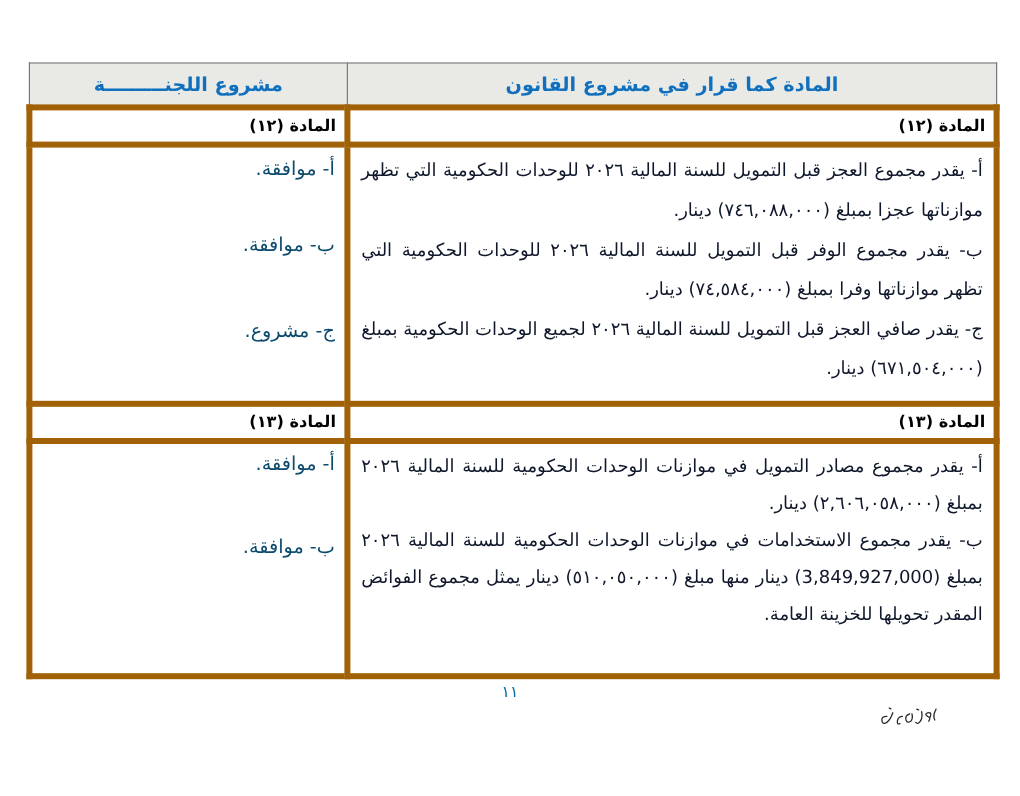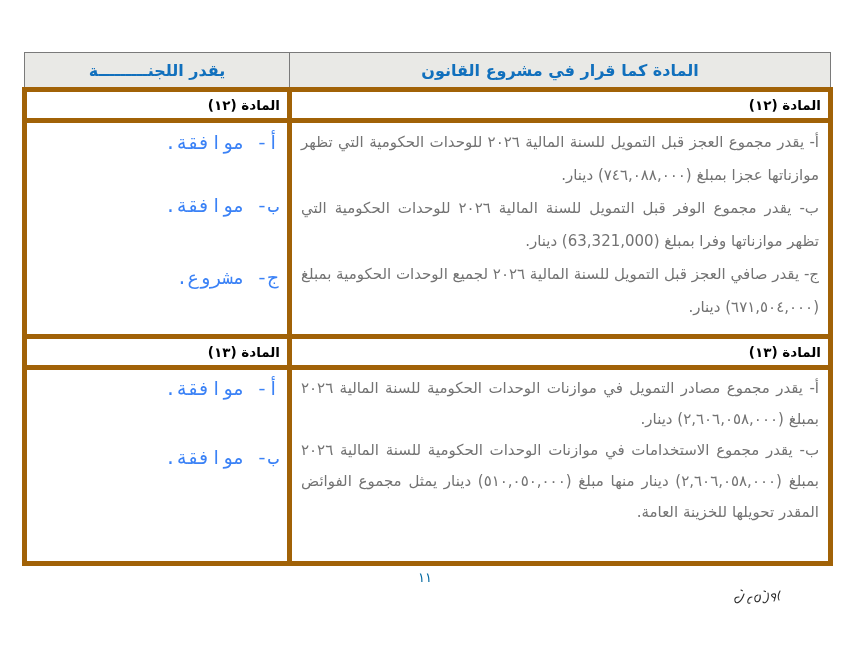--- a/index.html
+++ b/index.html
@@ -48,34 +48,33 @@
   }
   .content-row td{vertical-align:top;}
   .content-row.row-12 td{height:208px;}
   .content-row.row-13 td{height:188px;}
   .article-cell{
     padding:3px 9px 0 9px !important;
   }
   .article-cell p{
     margin:0;
     font-size:15px;
-    color:#737373;
+    color:#0f172a;
     text-align:justify;
     text-align-last:right;
     line-height:33px;
   }
   .row-13 .article-cell p{line-height:31px;}
   .decision-cell{position:relative;}
   .decision-item{
     position:absolute;
     right:8px;
-    font-size:19px;
-    color:#3b82f6;
+    font-size:16px;
+    color:#0c4a6e;
     white-space:nowrap;
-    font-family:Liberation Mono, monospace;
   }
   .d12-a{top:8px;}
   .d12-b{top:71px;}
   .d12-c{top:143px;}
   .d13-a{top:7px;}
   .d13-b{top:76px;}
   .page-number{
     position:absolute;
     left:0;right:0;
     top:570px;
@@ -96,50 +95,50 @@
 
   <table class="doc-table">
     <colgroup>
         <col class="col-article">
         <col class="col-decision">
       </colgroup>
 
     <tbody>
         <tr class="header-row">
       <th>المادة كما قرار في مشروع القانون</th>
-      <th>يقدر اللجنـــــــــة</th>
+      <th>مشروع اللجنـــــــــة</th>
     </tr>
 
     <tr class="label-row">
       <td>المادة (١٢)</td>
       <td>المادة (١٢)</td>
     </tr>
 
     <tr class="content-row row-12">
       <td class="article-cell">
         <p>أ- يقدر مجموع العجز قبل التمويل للسنة المالية ٢٠٢٦ للوحدات الحكومية التي تظهر موازناتها عجزا بمبلغ (٧٤٦,٠٨٨,٠٠٠) دينار.</p>
-        <p>ب- يقدر مجموع الوفر قبل التمويل للسنة المالية ٢٠٢٦ للوحدات الحكومية التي تظهر موازناتها وفرا بمبلغ (63,321,000) دينار.</p>
+        <p>ب- يقدر مجموع الوفر قبل التمويل للسنة المالية ٢٠٢٦ للوحدات الحكومية التي تظهر موازناتها وفرا بمبلغ (٧٤,٥٨٤,٠٠٠) دينار.</p>
         <p>ج- يقدر صافي العجز قبل التمويل للسنة المالية ٢٠٢٦ لجميع الوحدات الحكومية بمبلغ (٦٧١,٥٠٤,٠٠٠) دينار.</p>
       </td>
       <td class="decision-cell">
         <div class="decision-item d12-a">أ- موافقة.</div>
         <div class="decision-item d12-b">ب- موافقة.</div>
         <div class="decision-item d12-c">ج- مشروع.</div>
       </td>
     </tr>
 
     <tr class="label-row">
       <td>المادة (١٣)</td>
       <td>المادة (١٣)</td>
     </tr>
 
     <tr class="content-row row-13">
       <td class="article-cell">
         <p>أ- يقدر مجموع مصادر التمويل في موازنات الوحدات الحكومية للسنة المالية ٢٠٢٦ بمبلغ (٢,٦٠٦,٠٥٨,٠٠٠) دينار.</p>
-        <p>ب- يقدر مجموع الاستخدامات في موازنات الوحدات الحكومية للسنة المالية ٢٠٢٦ بمبلغ (٢,٦٠٦,٠٥٨,٠٠٠) دينار منها مبلغ (٥١٠,٠٥٠,٠٠٠) دينار يمثل مجموع الفوائض المقدر تحويلها للخزينة العامة.</p>
+        <p>ب- يقدر مجموع الاستخدامات في موازنات الوحدات الحكومية للسنة المالية ٢٠٢٦ بمبلغ (3,849,927,000) دينار منها مبلغ (٥١٠,٠٥٠,٠٠٠) دينار يمثل مجموع الفوائض المقدر تحويلها للخزينة العامة.</p>
       </td>
       <td class="decision-cell">
         <div class="decision-item d13-a">أ- موافقة.</div>
         <div class="decision-item d13-b">ب- موافقة.</div>
       </td>
     </tr>
   </tbody>
     </table>
 
   <div class="page-number">١١</div>

